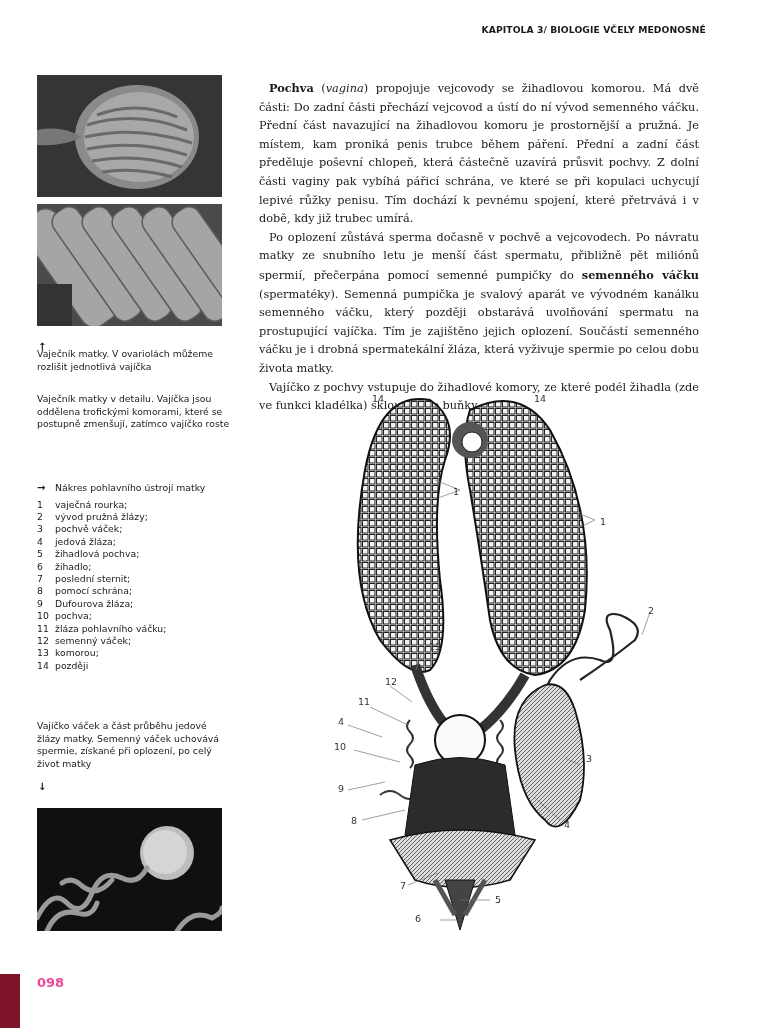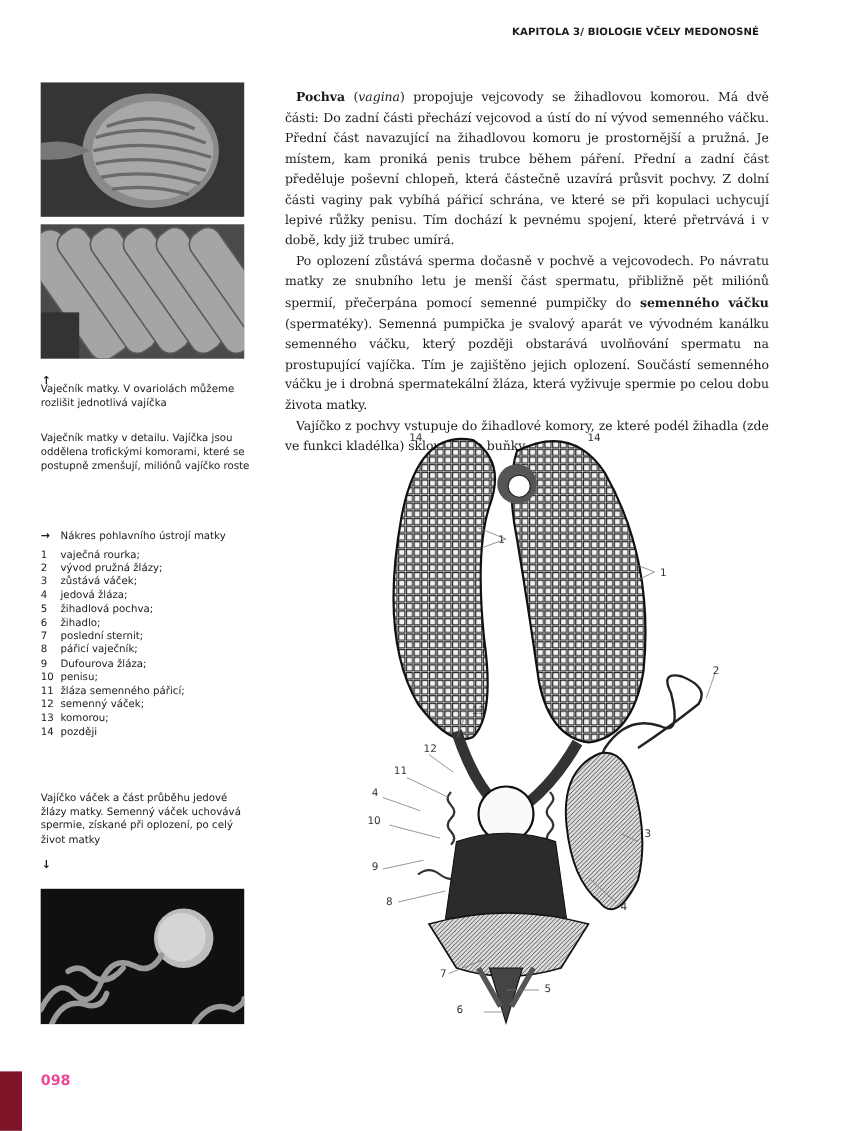--- a/index.html
+++ b/index.html
@@ -2,21 +2,21 @@
 <html><head>
 <meta charset="utf-8">
 <style>
   html, body { margin: 0; padding: 0; }
   body {
     width: 771px; height: 1028px; position: relative; overflow: hidden;
     background: #ffffff; color: #1a1a1a;
     font-family: "Liberation Sans", sans-serif;
   }
   .running-head {
-    position: absolute; right: 81px; top: 24px;
+    position: absolute; right: 65px; top: 24px;
     font-family: "DejaVu Sans", sans-serif; font-weight: bold;
     font-size: 9.2px; letter-spacing: 0.1px; color: #1a1a1a;
   }
   .photo {
     position: absolute; left: 37px; width: 185px;
     background: #3a3a3a; overflow: hidden;
   }
   .photo svg { display: block; width: 100%; height: 100%; }
   #photo-ovary { top: 75px; height: 122px; }
   #photo-ovary-detail { top: 204px; height: 122px; }
@@ -91,71 +91,71 @@
       <rect x="105" y="-5" width="30" height="130" rx="12" transform="rotate(-35 120 60)"></rect>
       <rect x="135" y="-5" width="30" height="130" rx="12" transform="rotate(-35 150 60)"></rect>
       <rect x="165" y="-5" width="30" height="130" rx="12" transform="rotate(-35 180 60)"></rect>
     </g>
     <rect x="0" y="80" width="35" height="42" fill="#333"></rect>
   </svg>
 </div>
 
 <span class="arrow" id="arrow-up">↑</span>
 <div class="caption" id="cap1">Vaječník matky. V ovariolách můžeme rozlišit jednotlivá vajíčka</div>
-<div class="caption" id="cap2">Vaječník matky v detailu. Vajíčka jsou oddělena trofickými komorami, které se postupně zmenšují, miliónů vajíčko roste</div>
+<div class="caption" id="cap2">Vaječník matky v detailu. Vajíčka jsou oddělena trofickými komorami, které se postupně zmenšují, zatímco vajíčko roste</div>
 
 <div class="caption" id="legend">
   <div class="title-row">
     <span class="arrow">→</span>
     <span>Nákres pohlavního ústrojí matky</span>
   </div>
   <div id="legend-rows">
       <div class="row">
         <span class="num">1</span>
         <span>vaječná rourka;</span>
       </div>
       <div class="row">
         <span class="num">2</span>
         <span>vývod pružná žlázy;</span>
       </div>
       <div class="row">
         <span class="num">3</span>
-        <span>zůstává váček;</span>
+        <span>pochvě váček;</span>
       </div>
       <div class="row">
         <span class="num">4</span>
         <span>jedová žláza;</span>
       </div>
       <div class="row">
         <span class="num">5</span>
         <span>žihadlová pochva;</span>
       </div>
       <div class="row">
         <span class="num">6</span>
         <span>žihadlo;</span>
       </div>
       <div class="row">
         <span class="num">7</span>
         <span>poslední sternit;</span>
       </div>
       <div class="row">
         <span class="num">8</span>
-        <span>pářicí vaječník;</span>
+        <span>pomocí schrána;</span>
       </div>
       <div class="row">
         <span class="num">9</span>
         <span>Dufourova žláza;</span>
       </div>
       <div class="row">
         <span class="num">10</span>
-        <span>penisu;</span>
+        <span>pochva;</span>
       </div>
       <div class="row">
         <span class="num">11</span>
-        <span>žláza semenného pářicí;</span>
+        <span>žláza pohlavního váčku;</span>
       </div>
       <div class="row">
         <span class="num">12</span>
         <span>semenný váček;</span>
       </div>
       <div class="row">
         <span class="num">13</span>
         <span>komorou;</span>
       </div>
       <div class="row">

